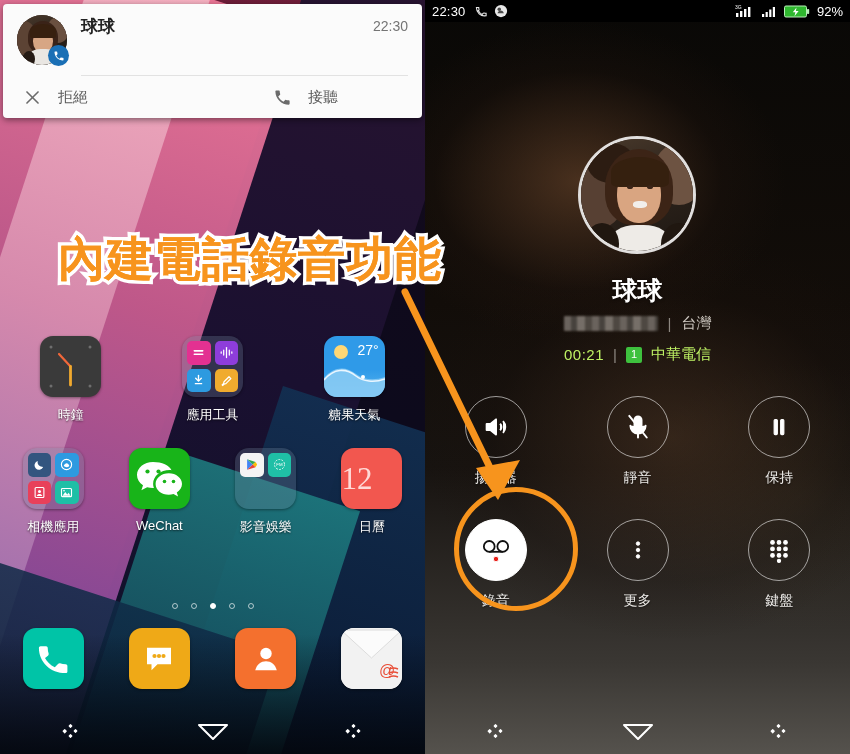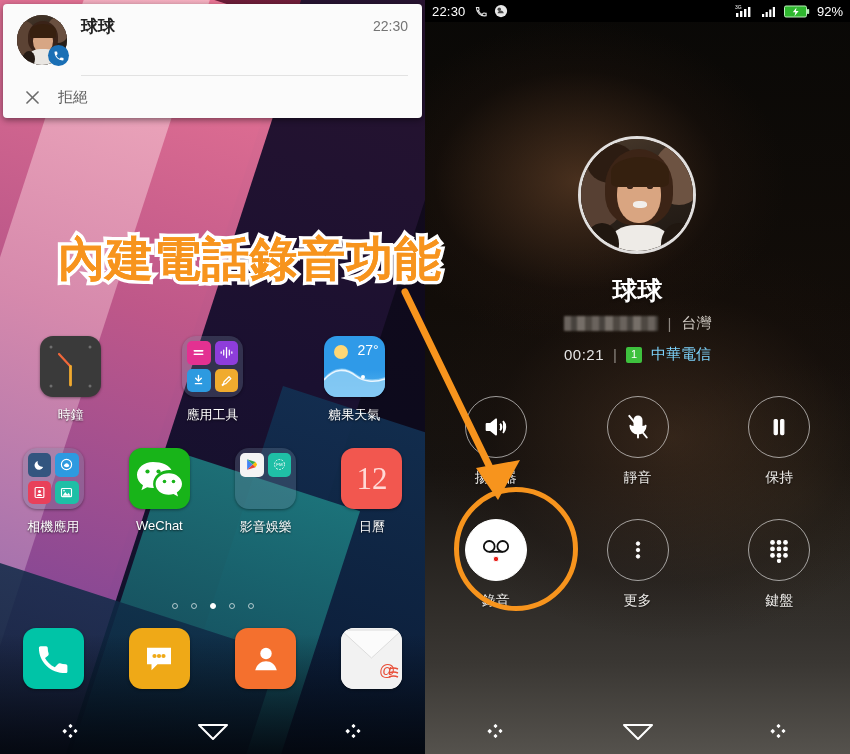--- a/index.html
+++ b/index.html
@@ -334,30 +334,30 @@
     opacity: .95;
     border-radius: 1px;
   }
   .num-sep { color: #8d8780; font-size: 15px; }
   .num-region { color: #cfc9c2; font-size: 15px; }
   .call-durline {
     position: absolute;
     left: 0; top: 345px; width: 425px;
     display: flex; align-items: center; justify-content: center; gap: 9px;
   }
-  .dur { color: #e5e5e5; font-size: 15px; letter-spacing: .5px; }
+  .dur { color: #bef264; font-size: 15px; letter-spacing: .5px; }
   .sim-badge {
     width: 16px; height: 16px;
     background: #3ec13e;
     border-radius: 2px;
     color: #fff; font-size: 11px;
     display: flex; align-items: center; justify-content: center;
     line-height: 1;
   }
-  .carrier { color: #7dd3fc; font-size: 15px; }
+  .carrier { color: #bef264; font-size: 15px; }
 
   .btn-grid {
     position: absolute;
     left: 0; top: 396px;
     width: 425px;
   }
   .btn-row {
     display: flex;
     margin-bottom: 32px;
   }
@@ -462,20 +462,26 @@
         </div>
         <div class="notif-time">22:30</div>
       </div>
       <div class="notif-divider"></div>
       <div class="notif-actions">
         <div class="notif-action">
           <svg viewBox="0 0 24 24" stroke-width="2" stroke-linecap="round">
               <path d="M5 5 L19 19 M19 5 L5 19"></path>
             </svg>
           <span class="notif-action-label">拒絕</span>
+        </div>
+        <div class="notif-action">
+          <svg viewBox="0 0 24 24">
+              <path class="ph-fill" d="M6.6 10.8c1.4 2.8 3.8 5.2 6.6 6.6l2.2-2.2c.3-.3.7-.4 1-.2 1.1.4 2.3.6 3.6.6.6 0 1 .4 1 1V20c0 .6-.4 1-1 1-9.4 0-17-7.6-17-17 0-.6.4-1 1-1h3.5c.6 0 1 .4 1 1 0 1.2.2 2.4.6 3.6.1.3 0 .7-.2 1l-2.3 2.2z"></path>
+            </svg>
+          <span class="notif-action-label">接聽</span>
         </div>
       </div>
     </div>
 
     <div class="app-grid">
       <div class="app-row">
 
 
         <div class="app-cell">
           <div class="app-icon" style="background:#3a3a3a;">
@@ -618,21 +624,21 @@
                   <text x="12" y="15" font-size="7" fill="#fff" text-anchor="middle" font-family="sans-serif">FM</text>
                 </svg>
               </div>
             <div class="mini" style="background:transparent;"></div>
             <div class="mini" style="background:transparent;"></div>
           </div>
           <div class="app-label">影音娛樂</div>
         </div>
 
         <div class="app-cell">
-          <div class="app-icon" style="background:#f2574f;display:flex;align-items:center;justify-content:center;">
+          <div class="app-icon" style="background:#f2574f;display:flex;align-items:center;justify-content:flex-start;">
             <span style="color:#ffd9d6;font-size:31px;font-family:'Liberation Serif',serif;">12</span>
           </div>
           <div class="app-label">日曆</div>
         </div>
       </div>
     </div>
 
     <div class="page-dots">
       <div class="dot"></div>
       <div class="dot"></div>

